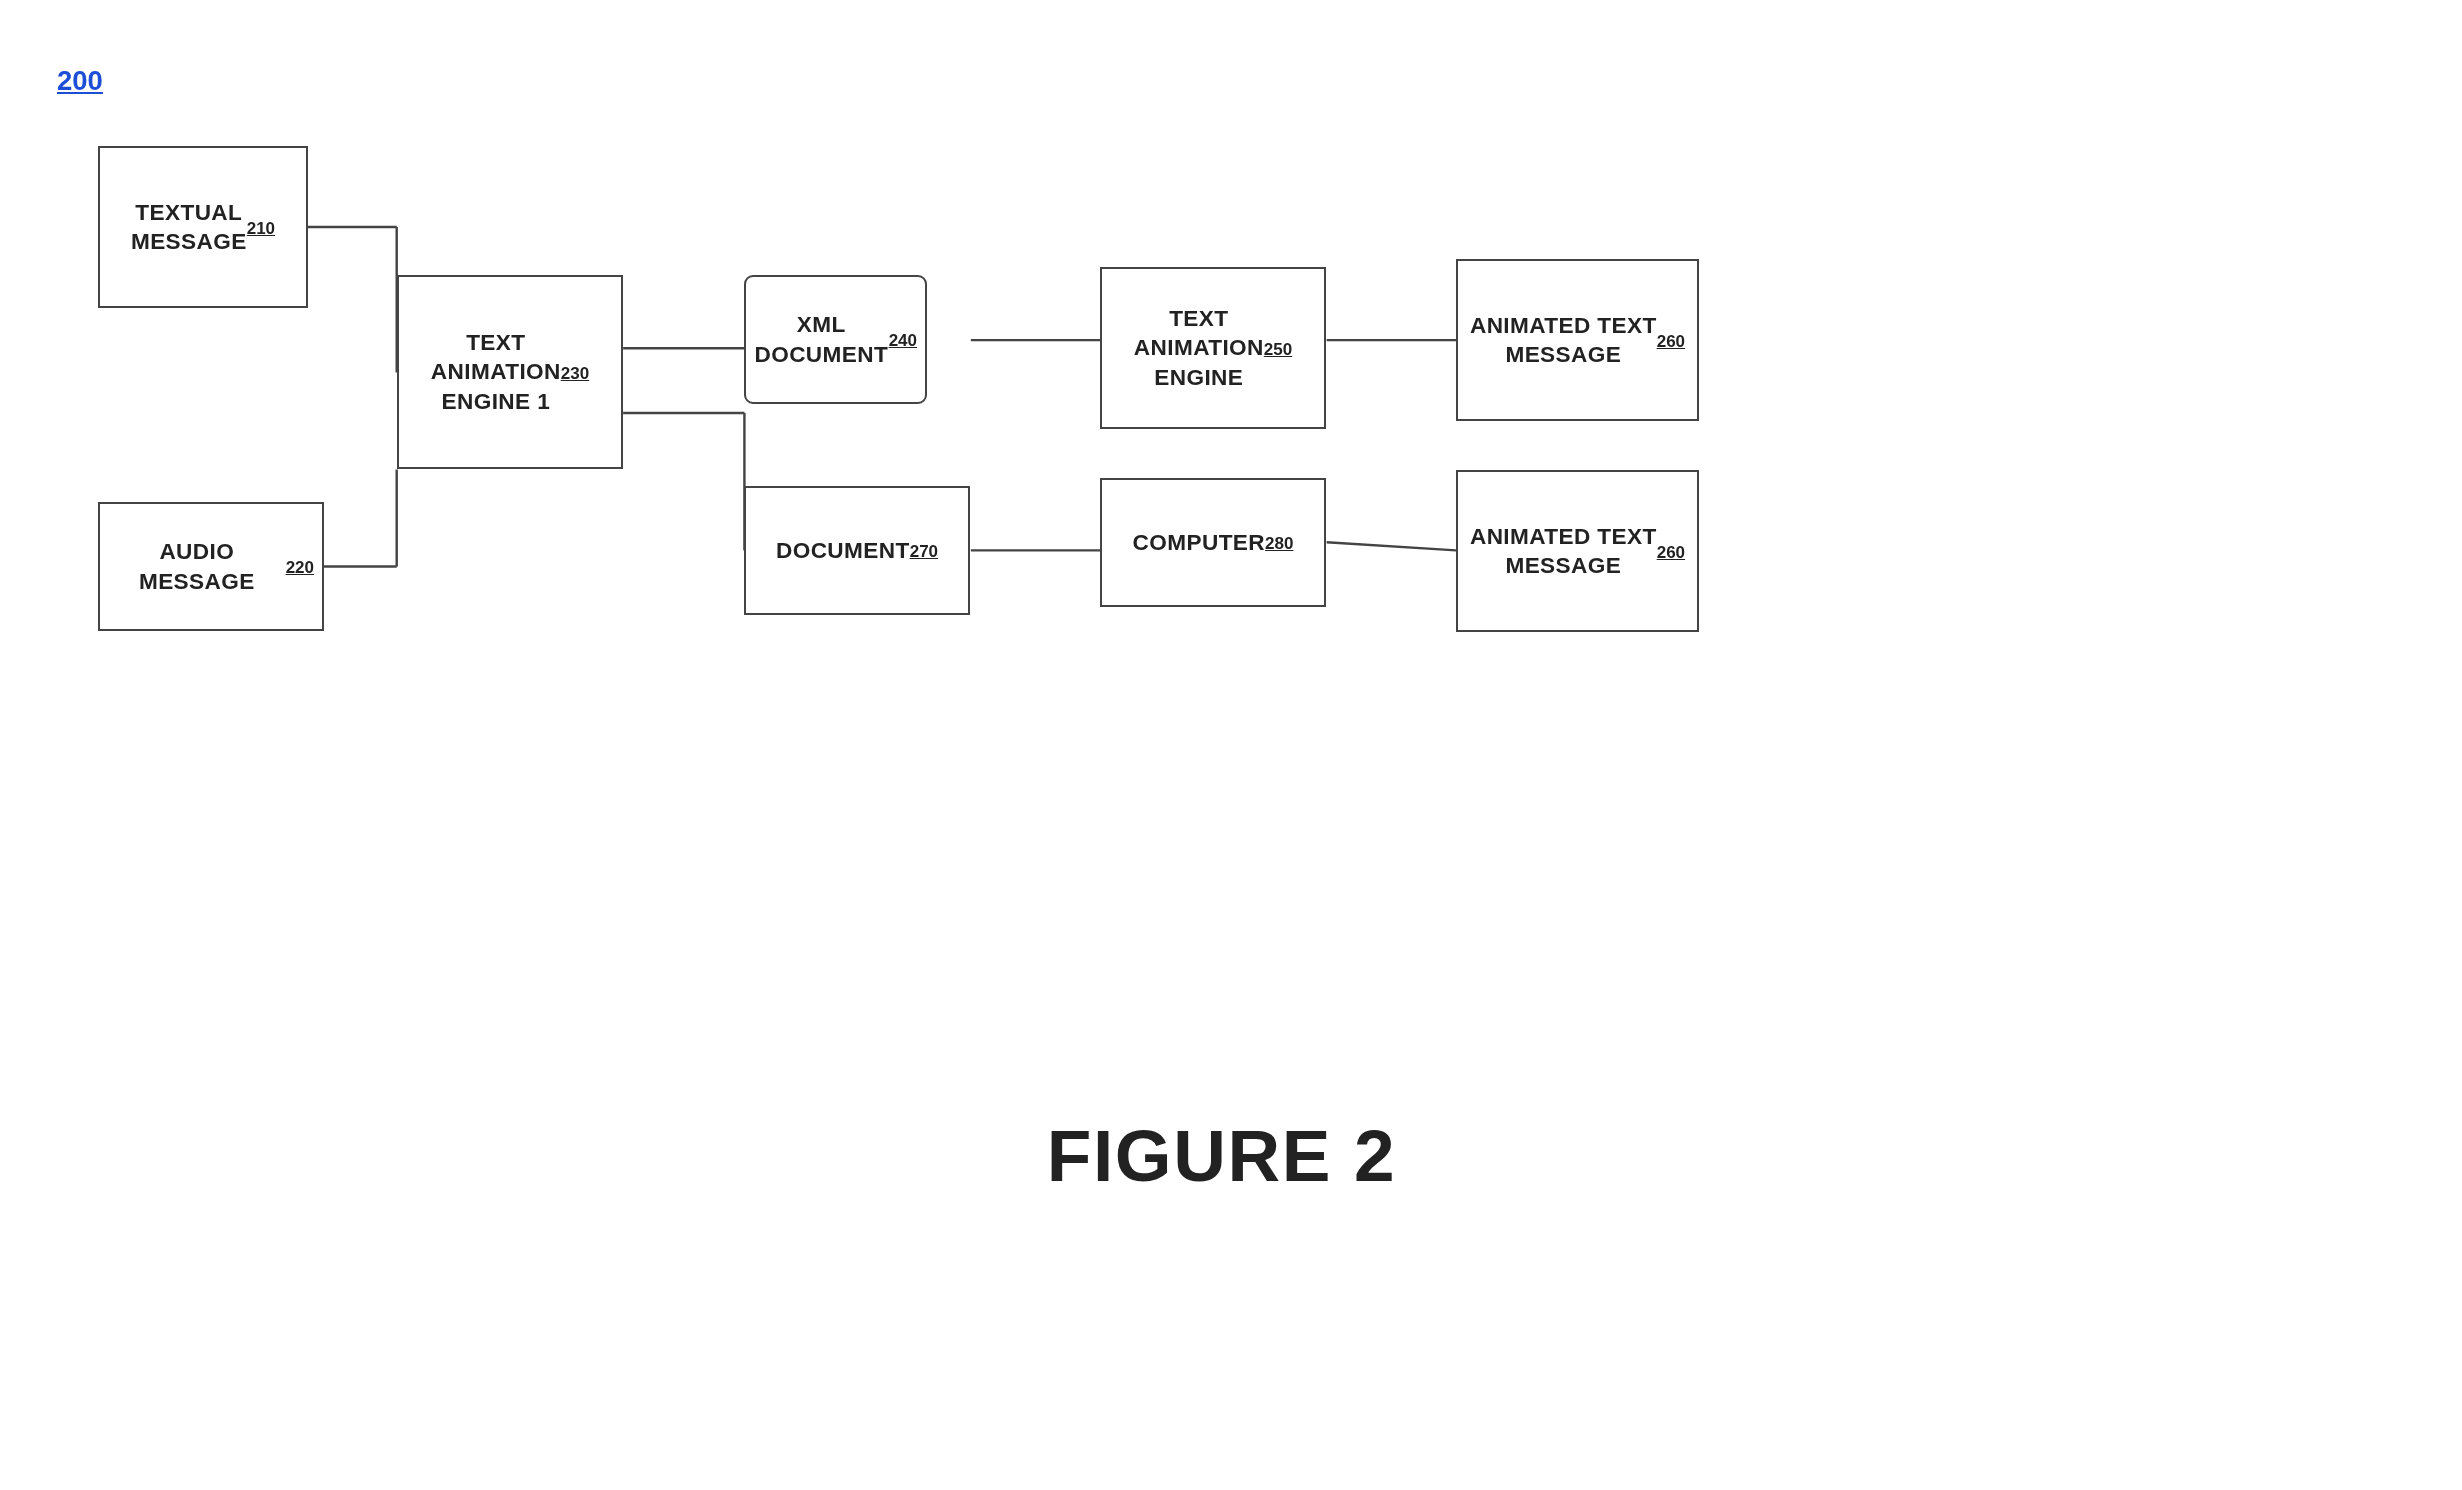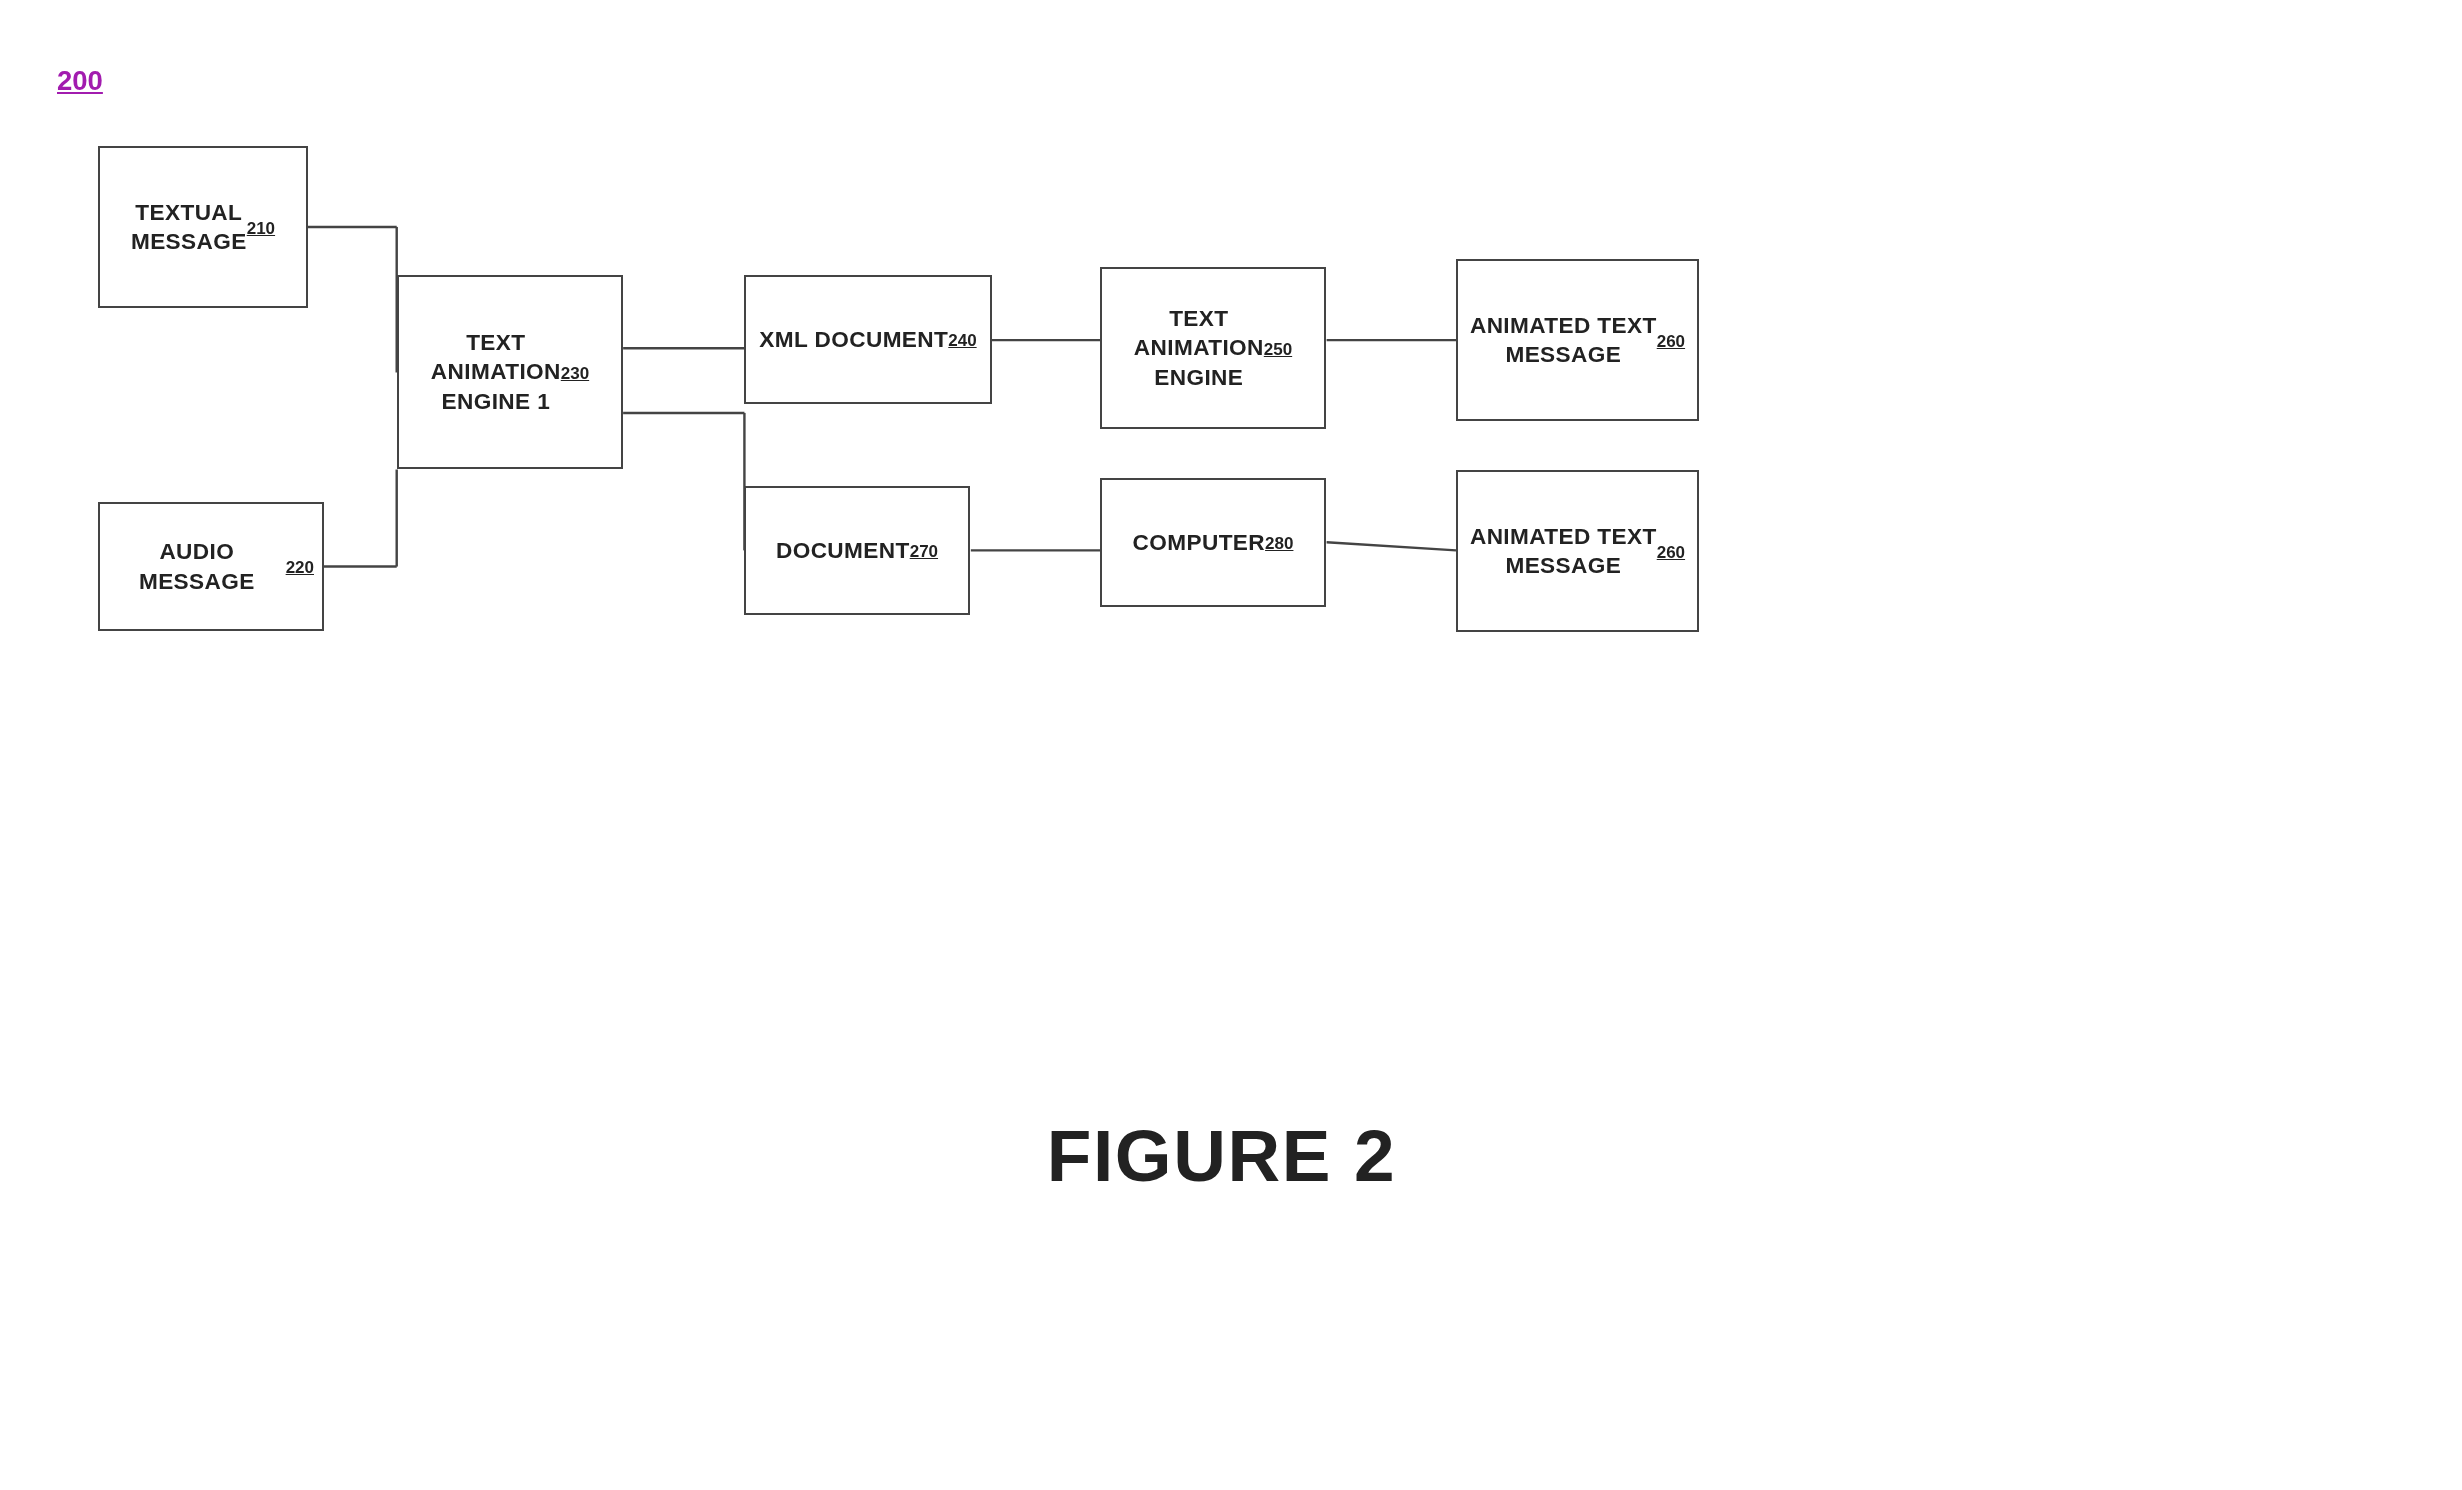--- a/index.html
+++ b/index.html
@@ -20,21 +20,21 @@
       height: 1213px;
     }
 
     .fig-label {
       position: absolute;
       top: 16px;
       left: 8px;
       font-size: 27.5px;
       font-weight: bold;
       text-decoration: underline;
-      color: #a21caf;
+      color: #1d4ed8;
     }
 
     
     .box {
       position: absolute;
       border: 2.4px solid #444;
       background: #fff;
       display: flex;
       align-items: center;
       justify-content: center;
@@ -116,21 +116,21 @@
   <div class="box" style="left:49px; top:453px; width:226px; height:129px;">
     <span class="box-label">AUDIO MESSAGE</span>
     <span class="box-num">220</span>
   </div>
 
   <div class="box" style="left:348px; top:226px; width:226px; height:194px;">
     <span class="box-label">TEXT<br>ANIMATION<br>ENGINE 1</span>
     <span class="box-num">230</span>
   </div>
 
-  <div class="box" style="left:695px; top:226px; width:248px; height:129px;">
+  <div class="box" style="left:695px; top:226px; width:183px; height:129px;border-radius:9px;">
     <span class="box-label">XML DOCUMENT</span>
     <span class="box-num">240</span>
   </div>
 
   <div class="box" style="left:695px; top:437px; width:226px; height:129px;">
     <span class="box-label">DOCUMENT</span>
     <span class="box-num">270</span>
   </div>
 
   <div class="box" style="left:1051px; top:218px; width:226px; height:162px;">

